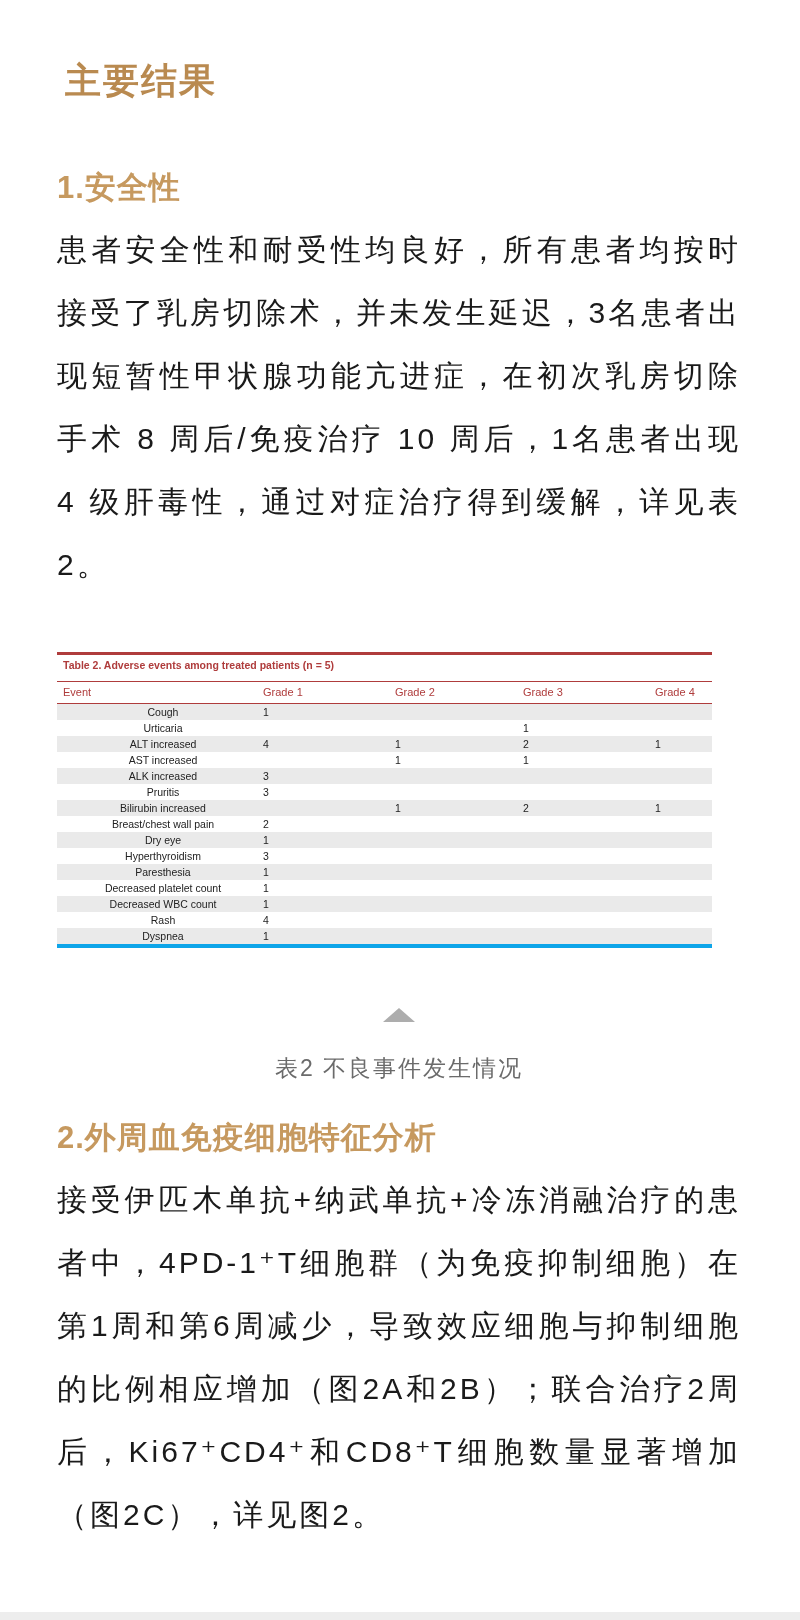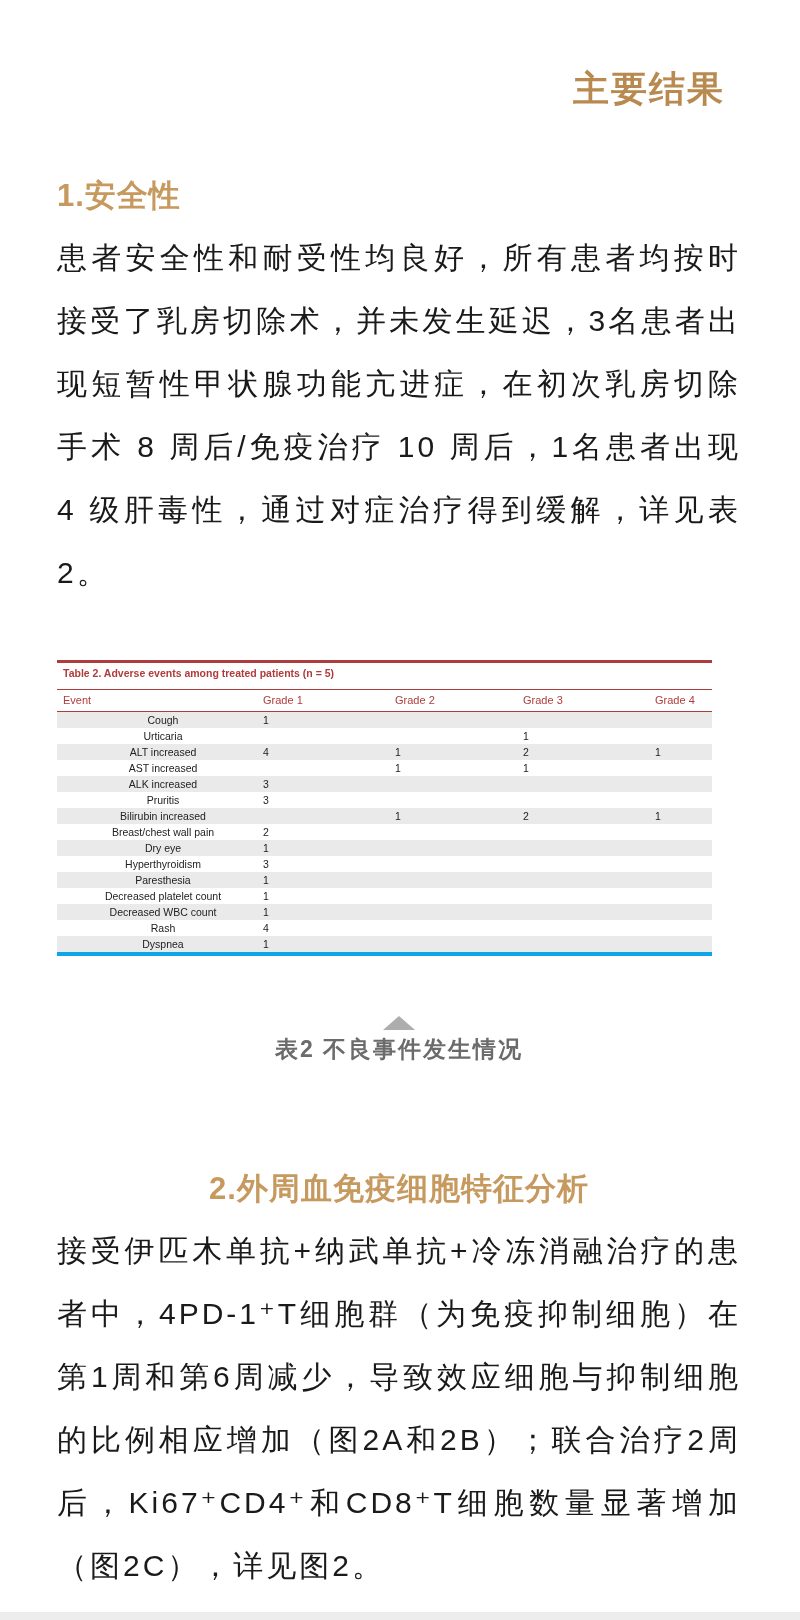--- a/index.html
+++ b/index.html
@@ -7,39 +7,38 @@
     position: relative;
     width: 800px;
     height: 1620px;
     background: #ffffff;
     overflow: hidden;
     font-family: "Liberation Sans", "DejaVu Sans", sans-serif;
     box-sizing: border-box;
     padding: 52px 59px 0 57px;
   }
   .page-title {
-    margin: 16px;
+    margin: 8px;
     font-family: "Liberation Serif", "DejaVu Serif", serif;
     font-size: 36px;
     line-height: 42px;
     font-weight: bold;
     color: #b98a50;
     letter-spacing: 2px;
-    text-align: right;
   }
   .section-heading {
     margin: 0;
     font-size: 31px;
     line-height: 38px;
     font-weight: bold;
     color: #c6995f;
     letter-spacing: 1px;
   }
   .h-sec1 { margin-top: 67px; }
-  .h-sec2 { margin-top: 106px; text-align: center; }
+  .h-sec2 { margin-top: 36px; }
   .body-text {
     margin: 11px 0 0 0;
     font-size: 30px;
     line-height: 63px;
     color: #1a1a1a;
     letter-spacing: 3px;
     text-align: justify;
     text-justify: inter-ideograph;
   }
   
@@ -95,27 +94,26 @@
   }
   
   .triangle-icon {
     width: 0; height: 0;
     margin: 60px auto 0 auto;
     border-left: 16px solid transparent;
     border-right: 16px solid transparent;
     border-bottom: 14px solid #adadad;
   }
   .table-caption {
-    margin-top: 4px;
+    margin-top: 31px;
     text-align: center;
     font-size: 23px;
     line-height: 30px;
     color: #6b6b6b;
     letter-spacing: 2px;
-    font-weight: bold;
   }
   .bottom-bar {
     position: absolute;
     left: 0; bottom: 0;
     width: 800px; height: 8px;
     background: #ededed;
   }
 </style>
 </head>
 <body>

